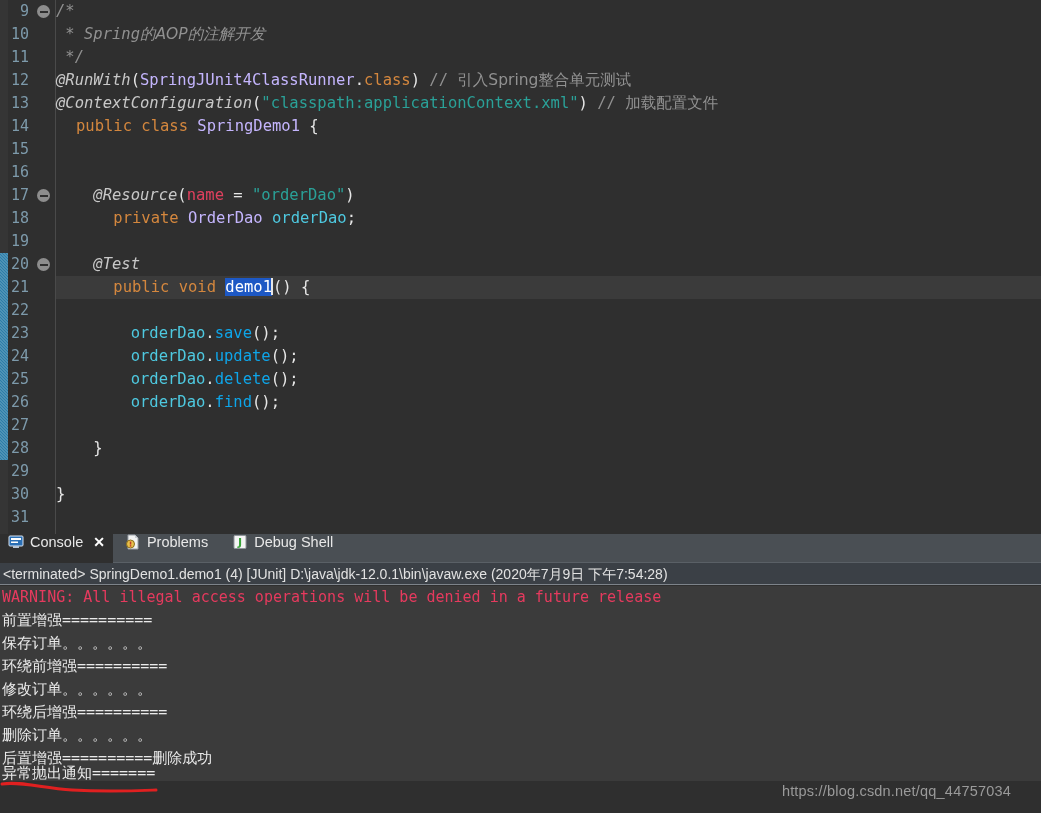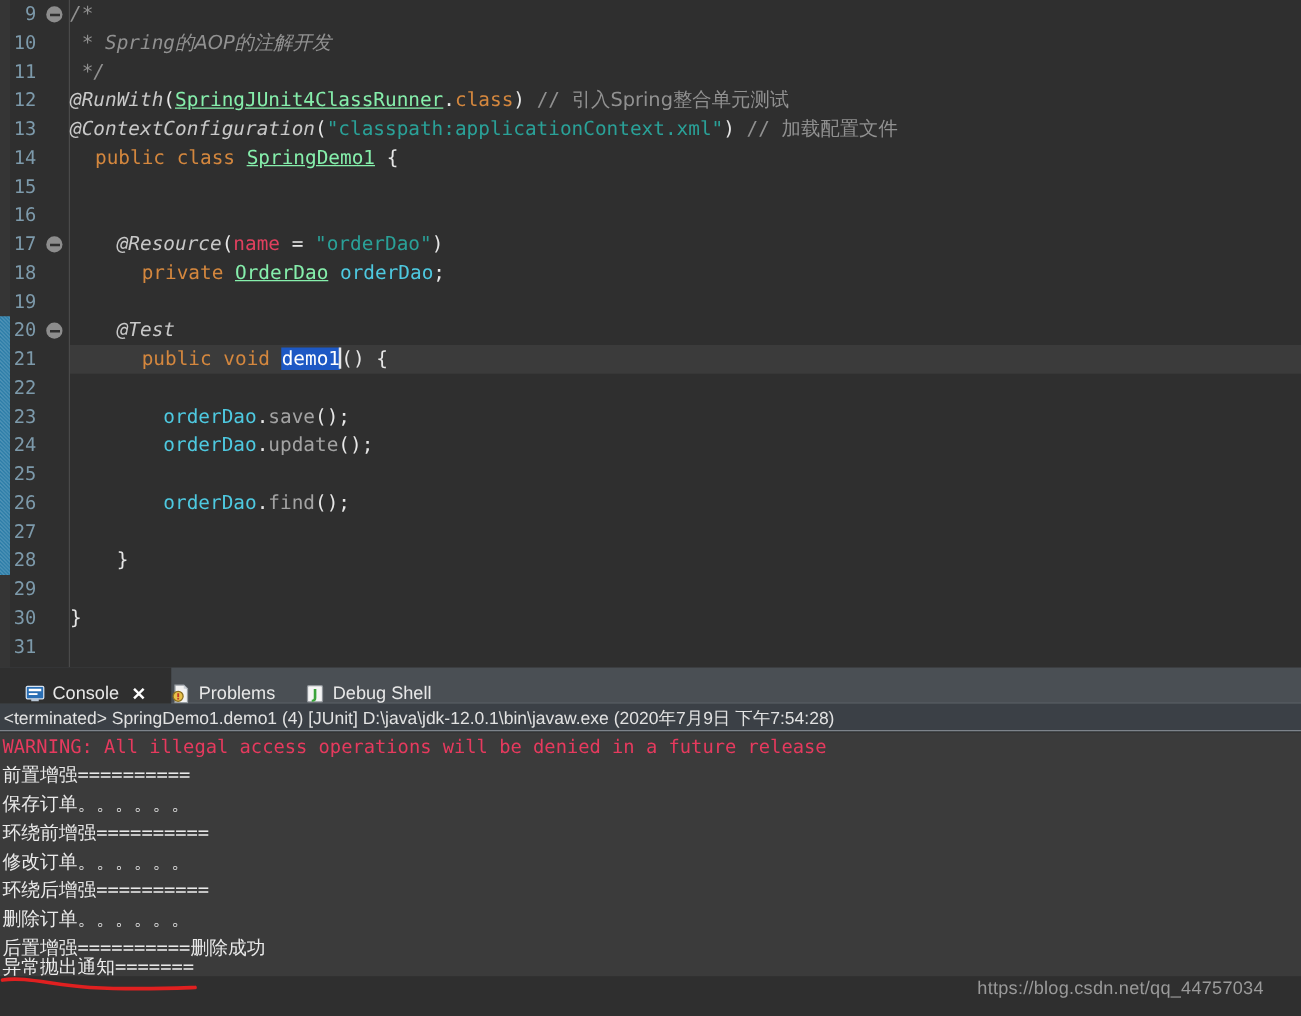--- a/index.html
+++ b/index.html
@@ -111,28 +111,28 @@
 
   .curline {
     position: absolute;
     left: 0; right: 0;
     height: 23px;
     background: #3b3b3b;
   }
 
   
   .kw      { color: #d4873e; margin-left: 20px; }        
-  .type    { color: #86efac; text-decoration: underline; }        
+  .type    { color: #c4b5fd; }        
   .ann     { color: #c8c8c8; font-style: italic; }  
   .str     { color: #2aa198; }        
   .cmt     { color: #919191; font-style: italic; }  
   .cmt2    { color: #919191; }        
   .punct   { color: #e6e6e6; }
   .field   { color: #4ec9e0; }        
-  .method  { color: #a3a3a3; }        
+  .method  { color: #0ea5e9; }        
   .param   { color: #e0405e; }        
   .orange  { color: #d4873e; }
   .sel     { background: #1d58c4; color: #ffffff; }
   .caret {
     display: inline-block;
     width: 0;
     border-left: 2px solid #e6e6e6;
     height: 17px;
     vertical-align: -3px;
     margin-left: -1px;
@@ -154,23 +154,23 @@
     width: 1041px;
     height: 29px;
     background: #4a4f54;
     border-bottom: 1px solid #5a6066;
   }
   .tab {
     position: absolute;
     top: 0;
     height: 29px;
     display: flex;
-    align-items: flex-end;
+    align-items: flex-start;
     gap: 6px;
-    padding: 0 20px;
+    padding: 0 8px;
     font-family: "Liberation Sans", sans-serif;
     font-size: 14.5px;
     color: #e8e8e8;
     white-space: nowrap;
   }
   .tab.active { background: #2f2f2f; }
   .tab-close {
     font-family: "Liberation Sans", sans-serif;
     font-weight: bold;
     font-size: 14px;
@@ -282,20 +282,21 @@
         <div class="line" style="top: 161px;"></div>
         <div class="line" style="top: 184px;"><span class="punct">    </span><span class="ann">@Resource</span><span class="punct">(</span><span class="param">name</span><span class="punct"> = </span><span class="str">"orderDao"</span><span class="punct">)</span></div>
         <div class="line" style="top: 207px;"><span class="punct">    </span><span class="kw">private </span><span class="type">OrderDao</span><span class="punct"> </span><span class="field">orderDao</span><span class="punct">;</span></div>
         <div class="line" style="top: 230px;"></div>
         <div class="line" style="top: 253px;"><span class="punct">    </span><span class="ann">@Test</span></div>
         <div class="curline" style="top: 276px;"></div>
         <div class="line" style="top: 276px;"><span class="punct">    </span><span class="kw">public void </span><span class="sel">demo1</span><span class="caret"></span><span class="punct">() {</span></div>
         <div class="line" style="top: 299px;"></div>
         <div class="line" style="top: 322px;"><span class="punct">        </span><span class="field">orderDao</span><span class="punct">.</span><span class="method">save</span><span class="punct">();</span></div>
         <div class="line" style="top: 345px;"><span class="punct">        </span><span class="field">orderDao</span><span class="punct">.</span><span class="method">update</span><span class="punct">();</span></div>
+        <div class="line" style="top: 368px;"><span class="punct">        </span><span class="field">orderDao</span><span class="punct">.</span><span class="method">delete</span><span class="punct">();</span></div>
         <div class="line" style="top: 391px;"><span class="punct">        </span><span class="field">orderDao</span><span class="punct">.</span><span class="method">find</span><span class="punct">();</span></div>
         <div class="line" style="top: 414px;"></div>
         <div class="line" style="top: 437px;"><span class="punct">    }</span></div>
         <div class="line" style="top: 460px;"></div>
         <div class="line" style="top: 483px;"><span class="punct">}</span></div>
         <div class="line" style="top: 506px;"></div>
       </div>
   </div>
 
   <div class="panel">

